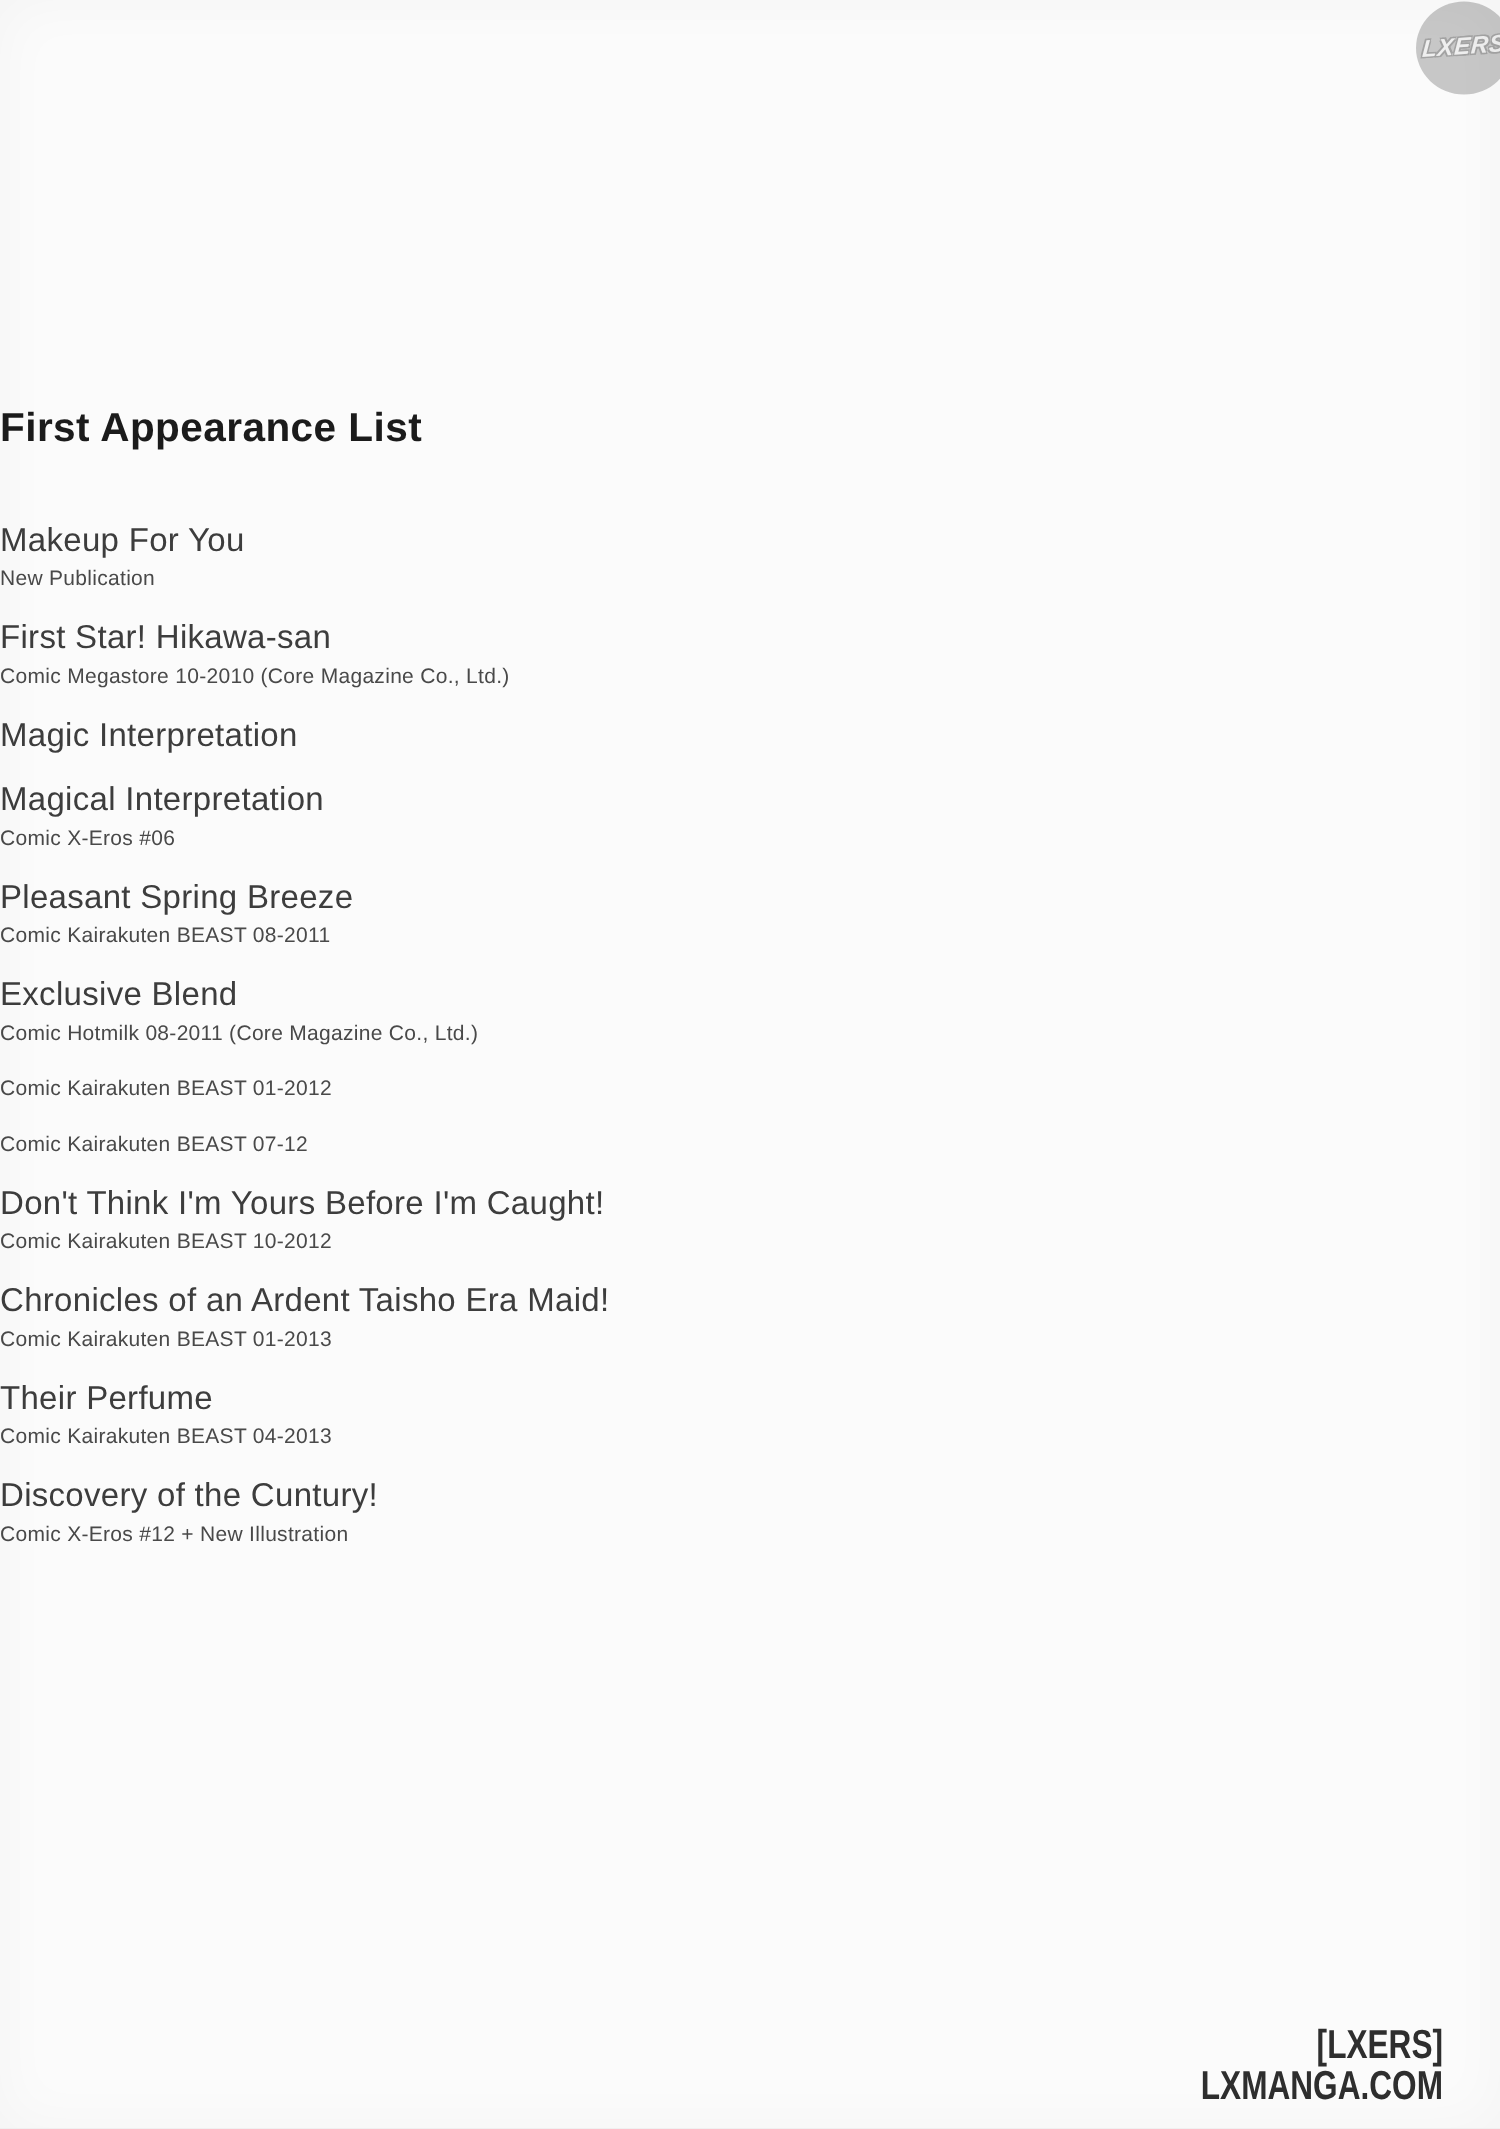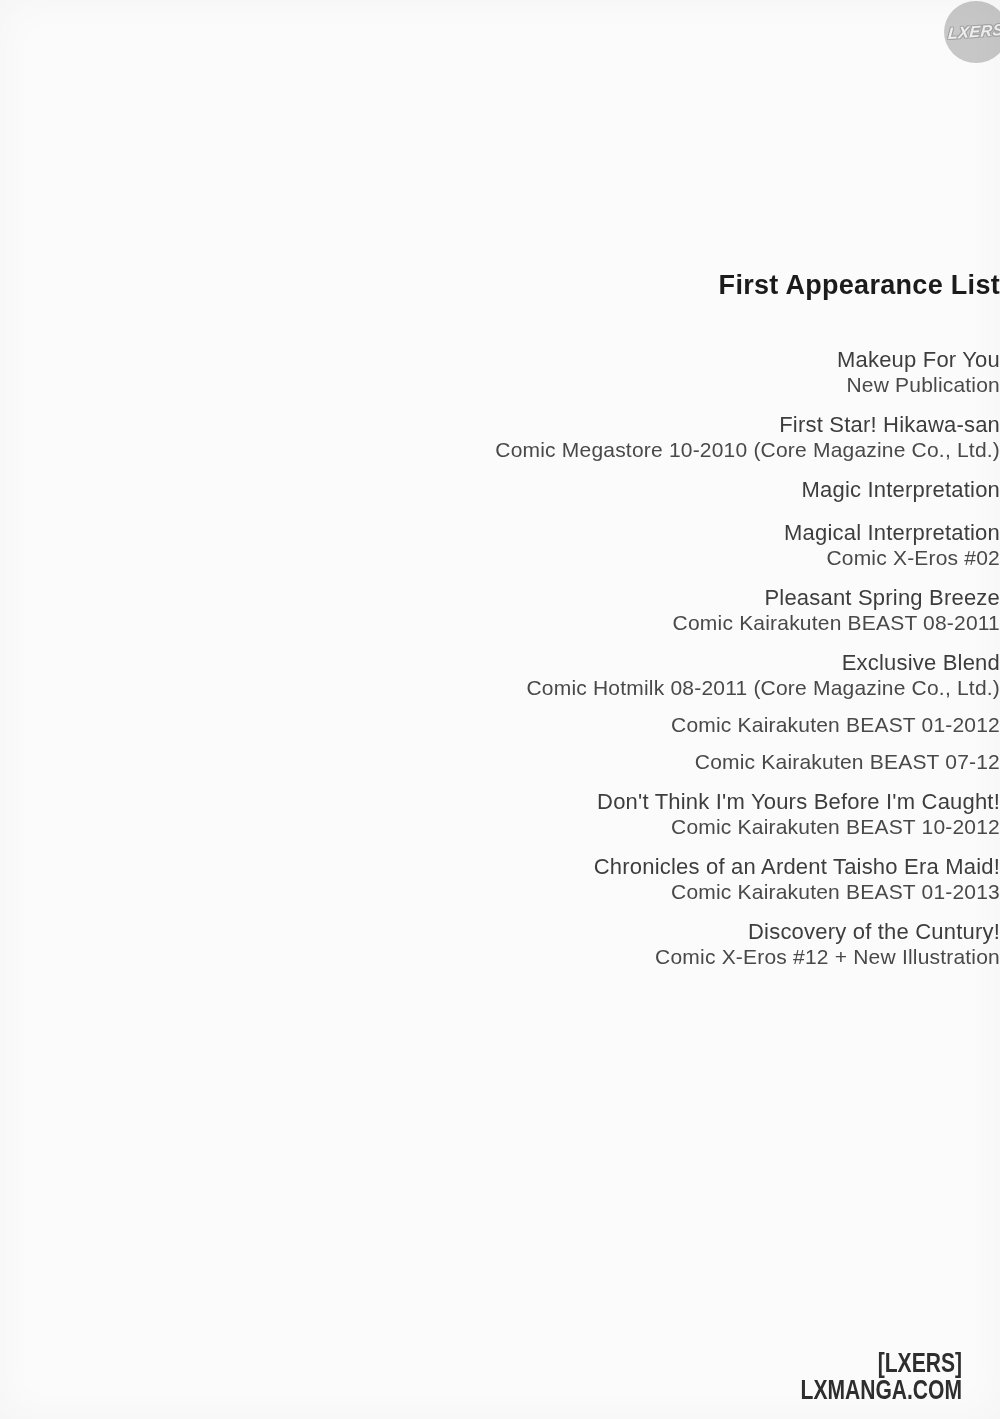--- a/index.html
+++ b/index.html
@@ -48,40 +48,40 @@
        1px  1px 0 #a3a3a3;
     transform: rotate(-4deg) skewX(-8deg);
   }
 
   
   .content {
     position: absolute;
     top: 268px;
     left: 0;
     right: 0;
-    text-align: right;
+    text-align: left;
   }
   .page-title {
     font-size: 27px;
     line-height: 34px;
     font-weight: bold;
     color: #1b1b1b;
     letter-spacing: 0.3px;
     margin-bottom: 44px;
   }
-  .entry { margin-bottom: 15px; padding-left: 20px; }
+  .entry { margin-bottom: 15px; }
   .entry-title {
     font-size: 22px;
     line-height: 28px;
     font-weight: 400;
     color: #3d3d3d;
     letter-spacing: 0.2px;
   }
   .entry-source {
-    font-size: 21px;
+    font-size: 14px;
     line-height: 22px;
     font-weight: 400;
     color: #494949;
     letter-spacing: 0.2px;
   }
 
   
   .footer-watermark {
     position: absolute;
     top: 1350px;
@@ -114,21 +114,21 @@
     </div>
     <div class="entry">
       <div class="entry-title">First Star! Hikawa-san</div>
       <div class="entry-source">Comic Megastore 10-2010 (Core Magazine Co., Ltd.)</div>
     </div>
     <div class="entry">
       <div class="entry-title">Magic Interpretation</div>
     </div>
     <div class="entry">
       <div class="entry-title">Magical Interpretation</div>
-      <div class="entry-source">Comic X-Eros #02</div>
+      <div class="entry-source">Comic X-Eros #06</div>
     </div>
     <div class="entry">
       <div class="entry-title">Pleasant Spring Breeze</div>
       <div class="entry-source">Comic Kairakuten BEAST 08-2011</div>
     </div>
     <div class="entry">
       <div class="entry-title">Exclusive Blend</div>
       <div class="entry-source">Comic Hotmilk 08-2011 (Core Magazine Co., Ltd.)</div>
     </div>
     <div class="entry">
@@ -139,20 +139,24 @@
     </div>
     <div class="entry">
       <div class="entry-title">Don't Think I'm Yours Before I'm Caught!</div>
       <div class="entry-source">Comic Kairakuten BEAST 10-2012</div>
     </div>
     <div class="entry">
       <div class="entry-title">Chronicles of an Ardent Taisho Era Maid!</div>
       <div class="entry-source">Comic Kairakuten BEAST 01-2013</div>
     </div>
     <div class="entry">
+      <div class="entry-title">Their Perfume</div>
+      <div class="entry-source">Comic Kairakuten BEAST 04-2013</div>
+    </div>
+    <div class="entry">
       <div class="entry-title">Discovery of the Cuntury!</div>
       <div class="entry-source">Comic X-Eros #12 + New Illustration</div>
     </div>
   </div>
 
   <div class="footer-watermark">
     <div>[LXERS]</div>
     <div>LXMANGA.COM</div>
   </div>
 

